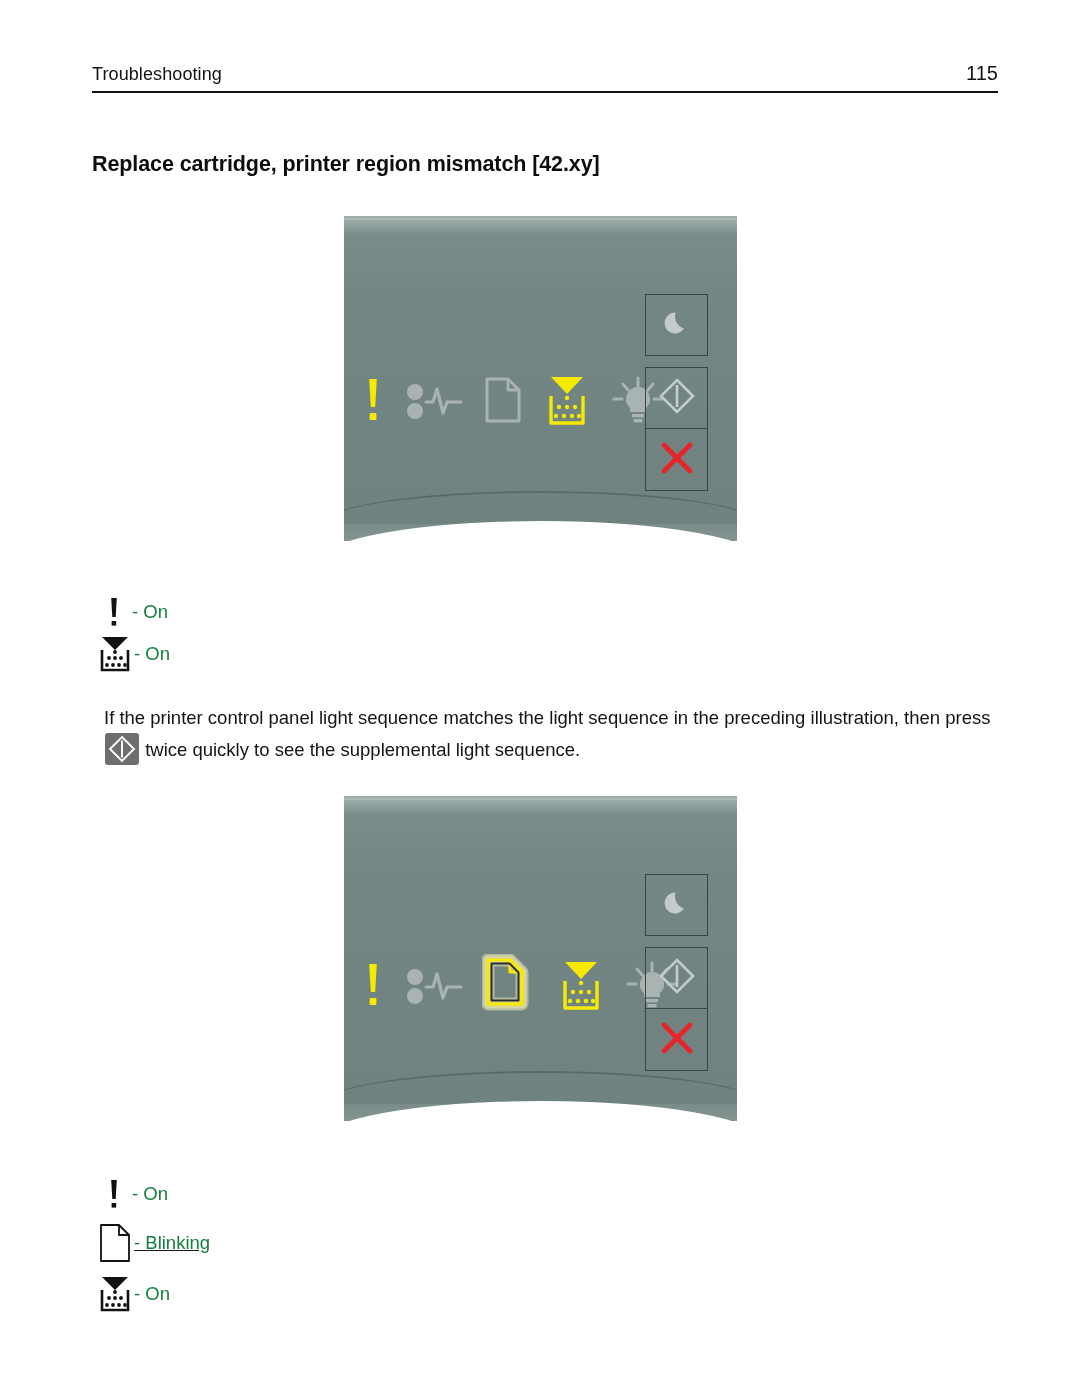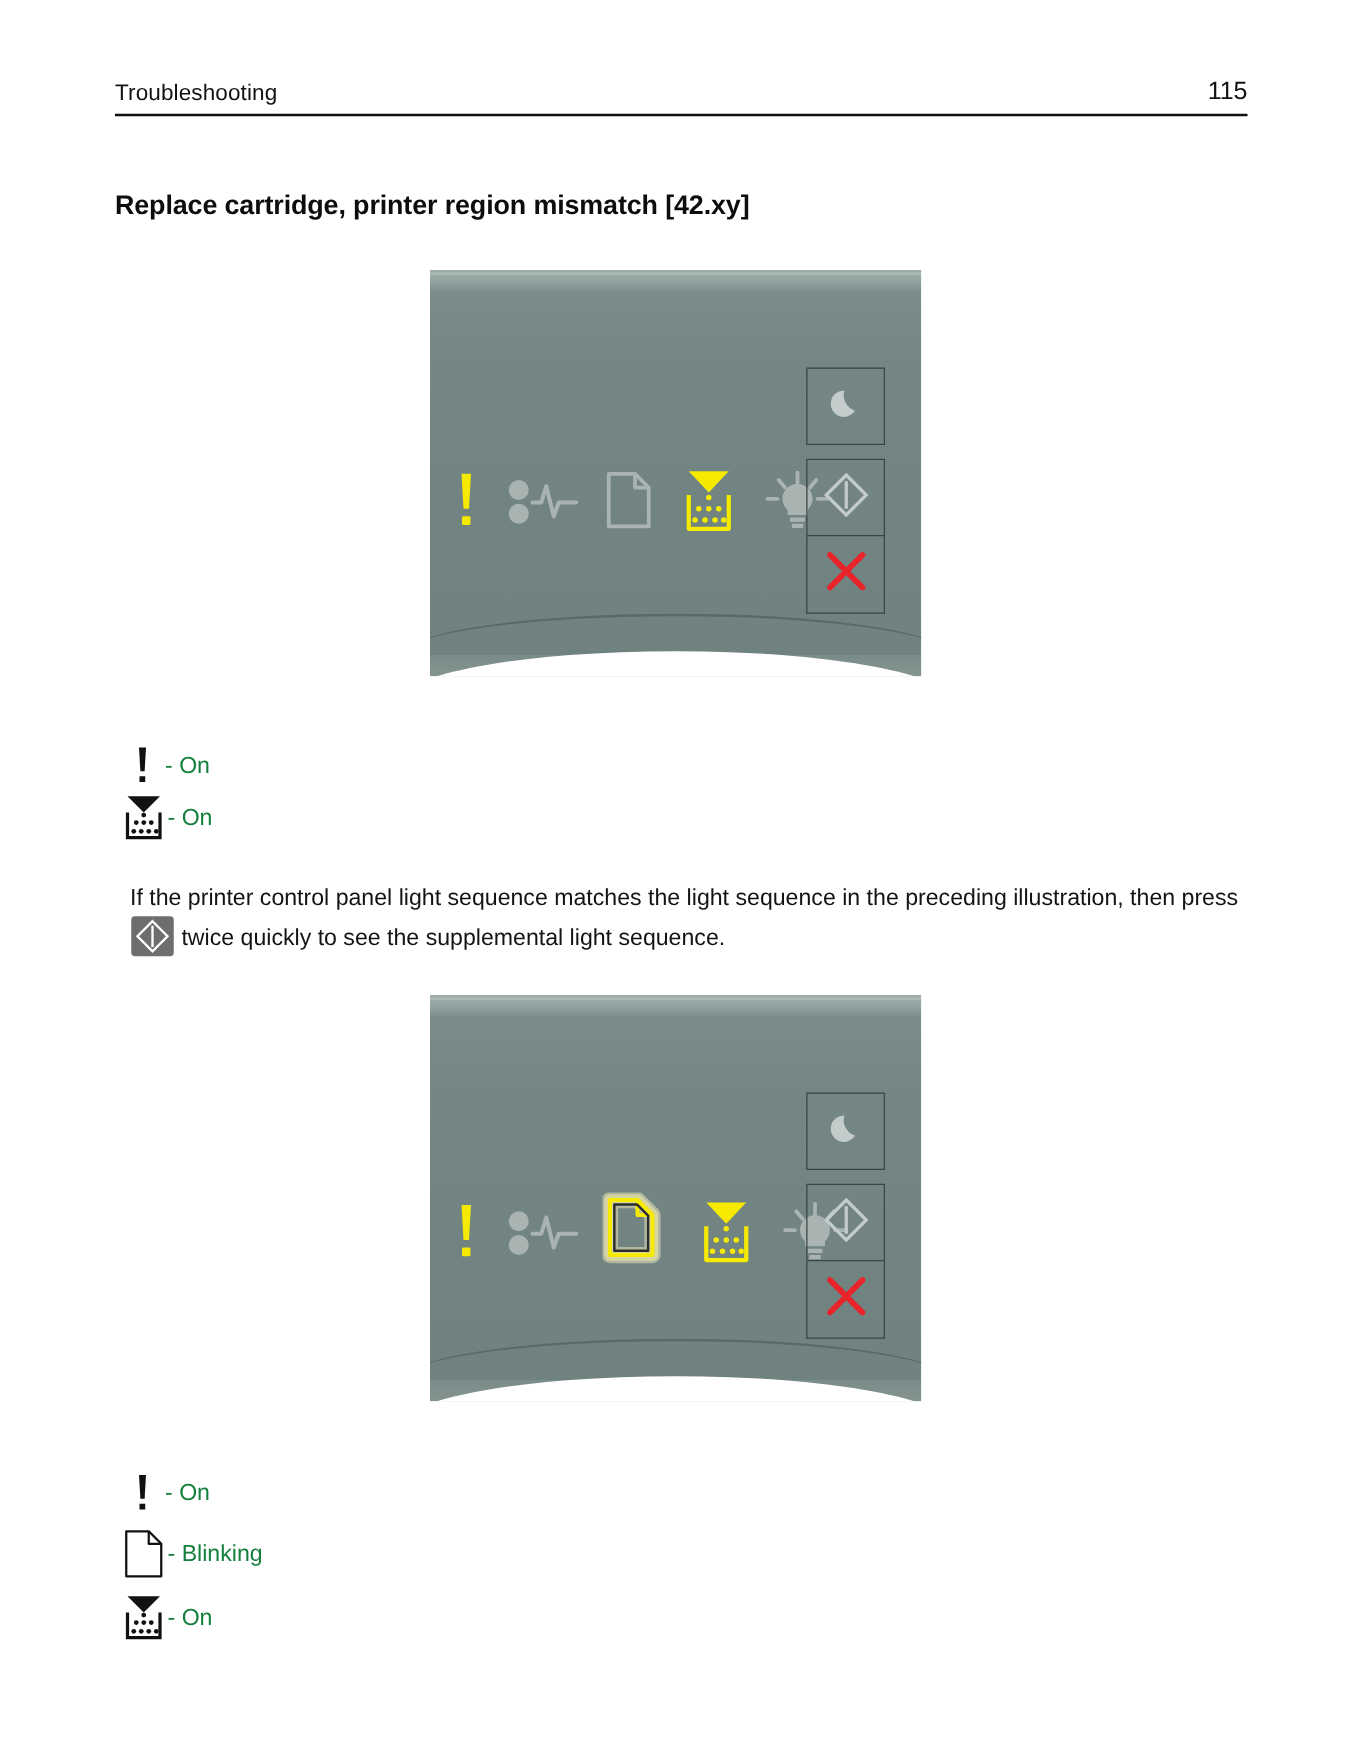--- a/index.html
+++ b/index.html
@@ -359,21 +359,21 @@
     <div class="legend-row" style="margin-bottom:12px;">
       <span class="legend-ico" style="width:36px;height:32px;">
         <svg width="14" height="30" viewBox="0 0 14 30">
           <path d="M4.2 1 h5.6 l-1.1 19 h-3.4 z" fill="#111"></path>
           <rect x="4.6" y="24" width="4.6" height="4.6" fill="#111"></rect>
         </svg>
       </span>
       <span class="legend-text">- On</span>
     </div>
 
-    <div class="legend-row" style="margin-bottom:10px;">
+    <div class="legend-row" style="margin-bottom:10px;text-decoration:underline;">
       <span class="legend-ico" style="width:38px;height:42px;">
         <svg width="34" height="40" viewBox="0 0 34 40">
           <path d="M3 2 h18 l10 10 v26 h-28 z" fill="#fff" stroke="#111" stroke-width="1.8" stroke-linejoin="round"></path>
           <path d="M21 2 v10 h10" fill="none" stroke="#111" stroke-width="1.8" stroke-linejoin="round"></path>
         </svg>
       </span>
       <span class="legend-text">- Blinking</span>
     </div>
 
     <div class="legend-row">

